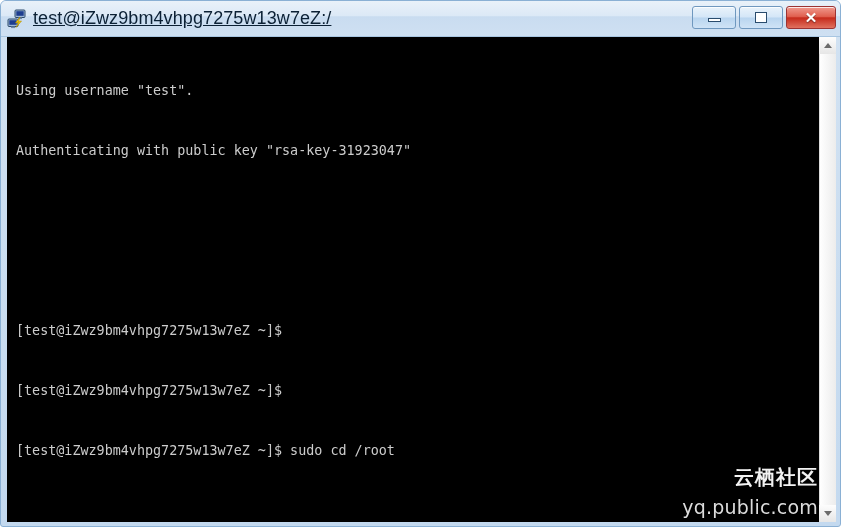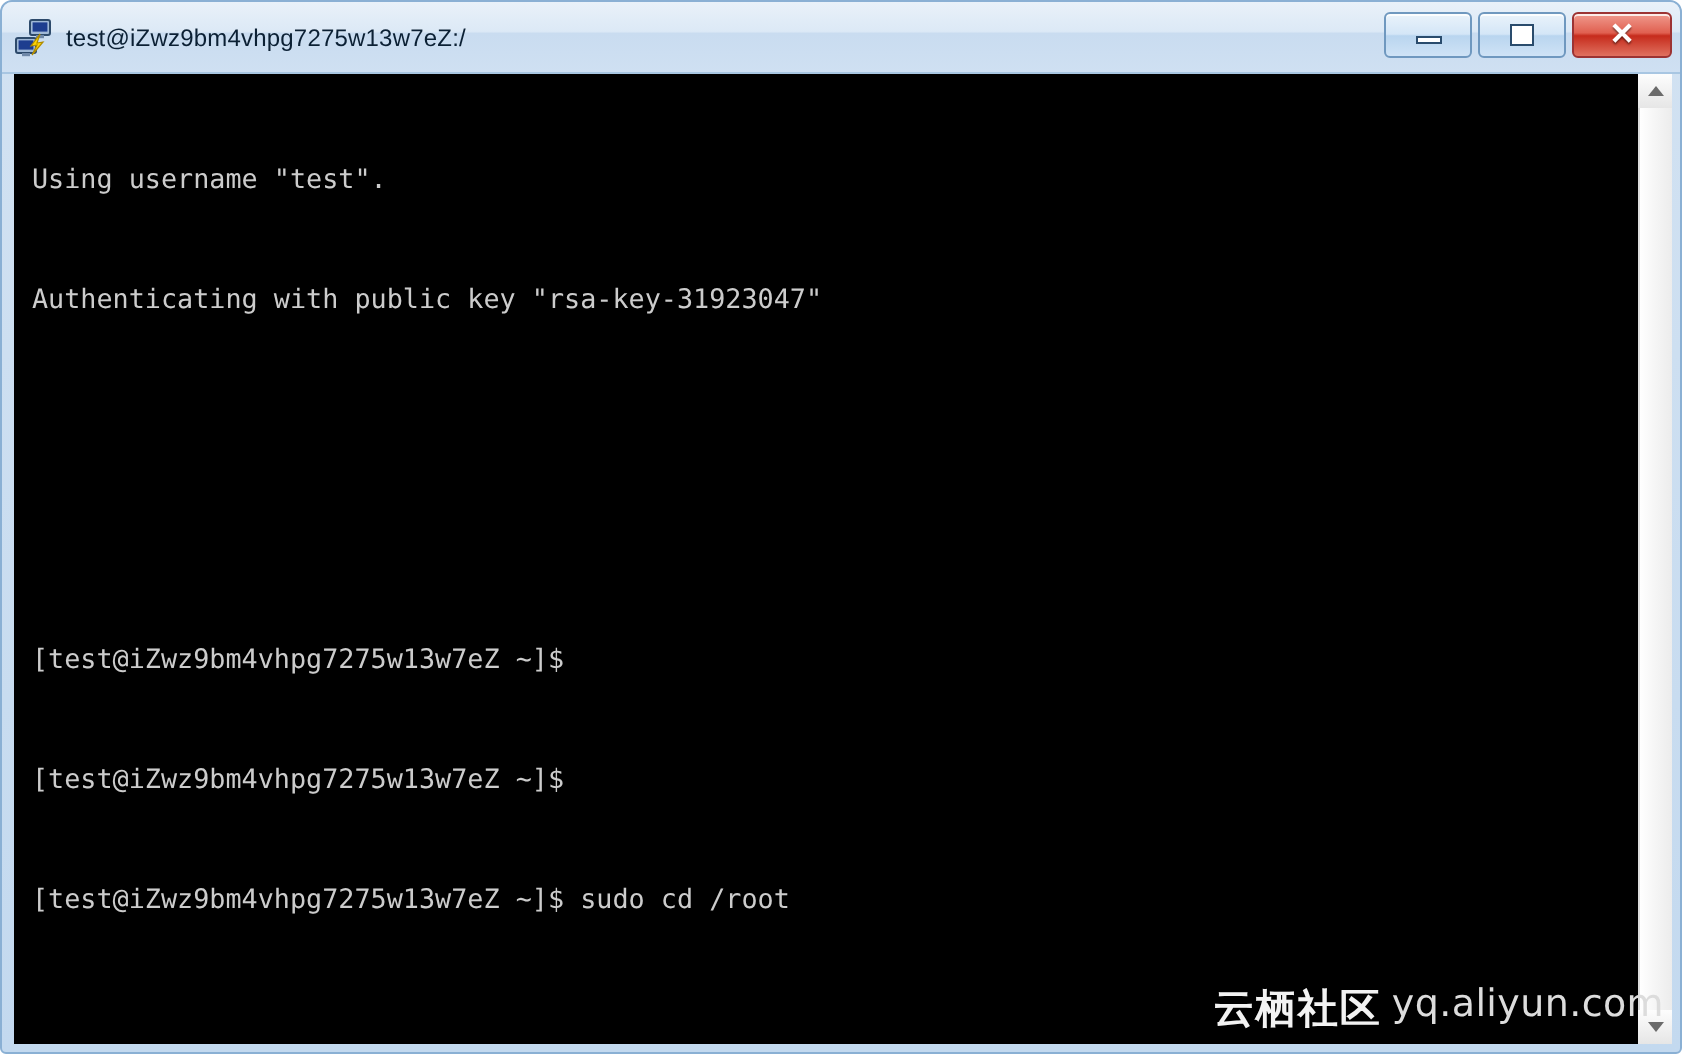--- a/index.html
+++ b/index.html
@@ -47,24 +47,25 @@
     border-bottom: 1px solid #a8c6e2;
   }
   #app-icon {
     width: 20px;
     height: 20px;
     position: relative;
     flex: 0 0 auto;
     margin-right: 6px;
   }
   #title-text {
-    font-size: 12px;
+    font-size: 18px;
     color: #0b2034;
     white-space: nowrap;
     letter-spacing: 0.1px;
+    text-decoration: underline;
   }
 
   
   #winbtns {
     position: absolute;
     right: 6px;
     top: 5px;
     display: flex;
     gap: 3px;
   }
@@ -182,26 +183,27 @@
     width: 17px;
     height: 100%;
     background: linear-gradient(to right, #ffffff 0%, #f7f7f7 40%, #ececec 100%);
     border-left: 1px solid #dcdcdc;
     box-sizing: border-box;
   }
 
   
   #watermark {
     position: absolute;
-    right: 8px;
+    right: 22px;
     bottom: 8px;
     display: flex;
-    align-items: flex-start;
+    align-items: flex-end;
     gap: 5px;
     pointer-events: none;
+    flex-direction: column;
   }
   #wm-cn {
     color: #f2f2f2;
     font-size: 20px;
     font-weight: bold;
     font-family: "DejaVu Sans", sans-serif;
     letter-spacing: 1px;
   }
   #wm-url {
     color: #dcdcdc;
@@ -272,16 +274,16 @@
         <div id="sb-thumb"></div>
       </div>
       <div class="sb-btn">
         <span class="sb-arrow down"></span>
       </div>
     </div>
   </div>
 
   <div id="watermark">
     <span id="wm-cn">云栖社区</span>
-    <span id="wm-url">yq.aliyun.com</span>
+    <span id="wm-url">yq.public.com</span>
   </div>
 
 </div>
 
 </body></html>

